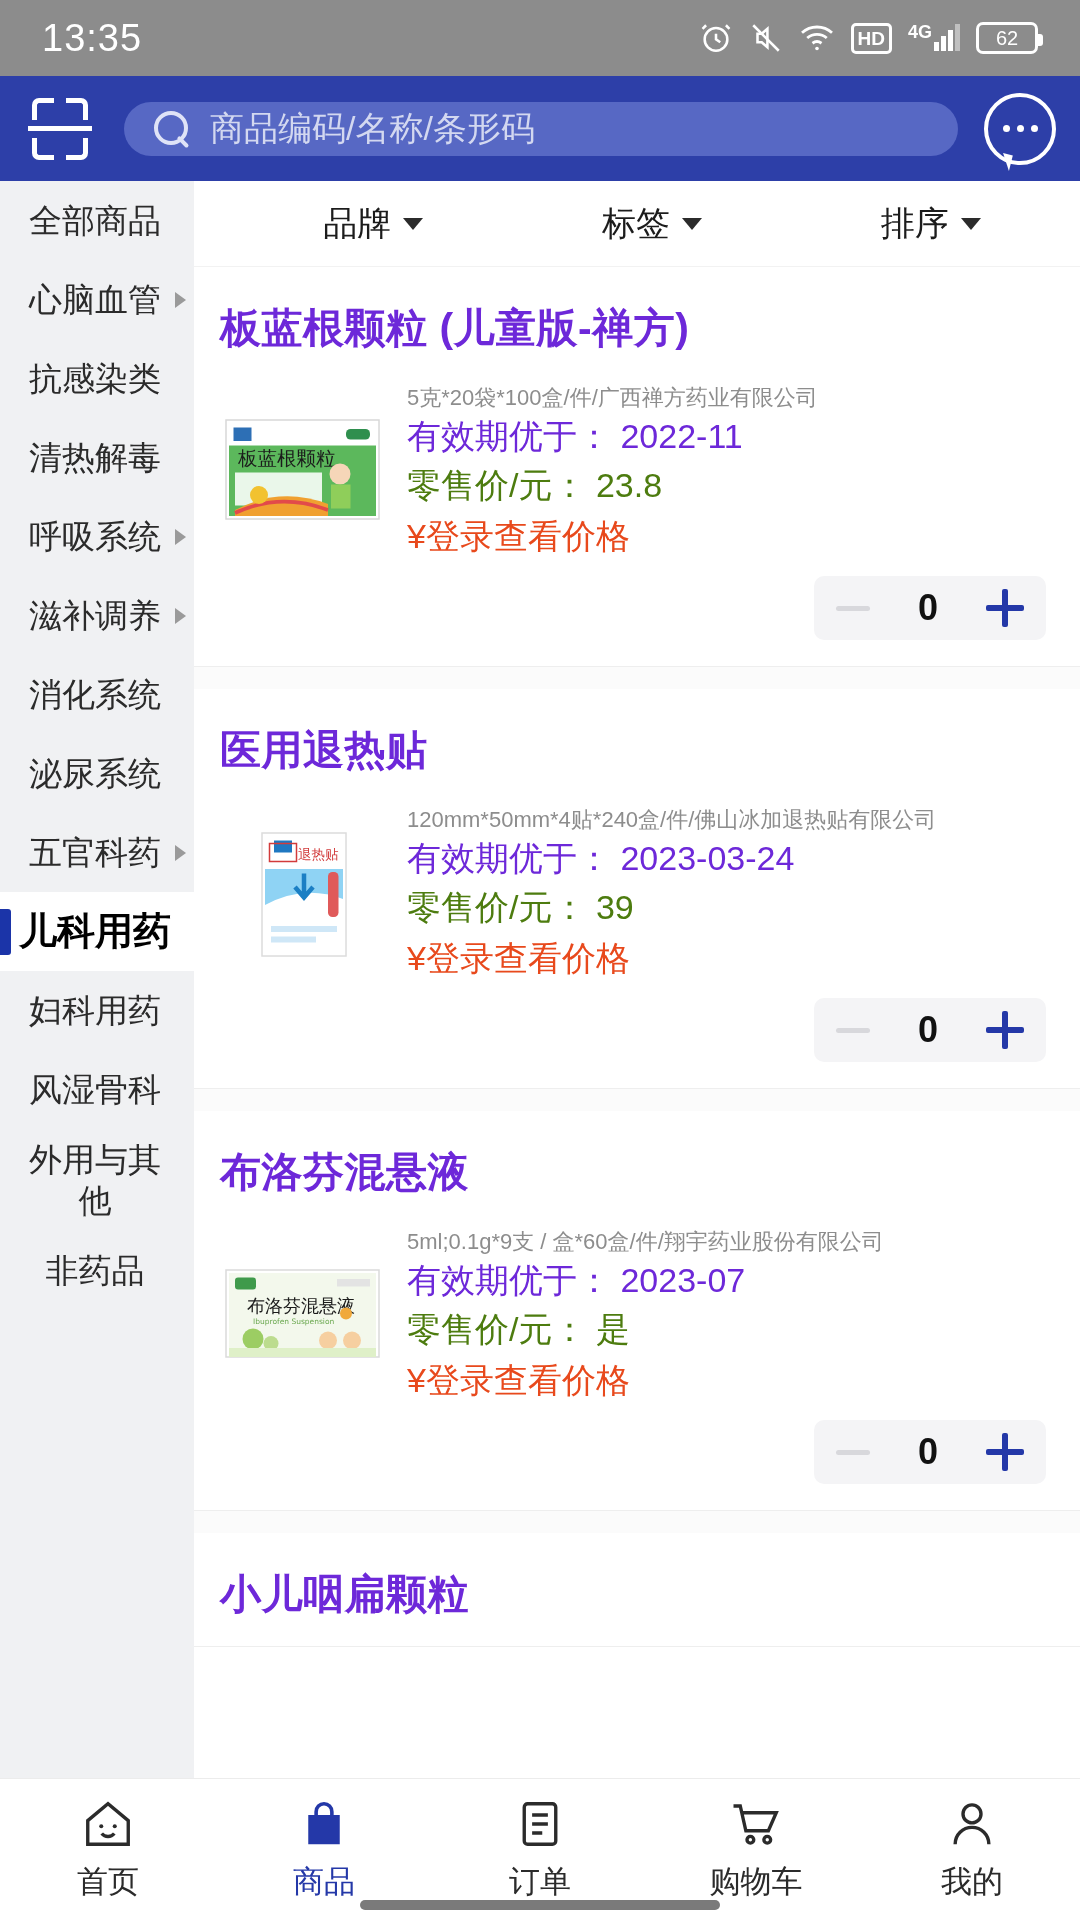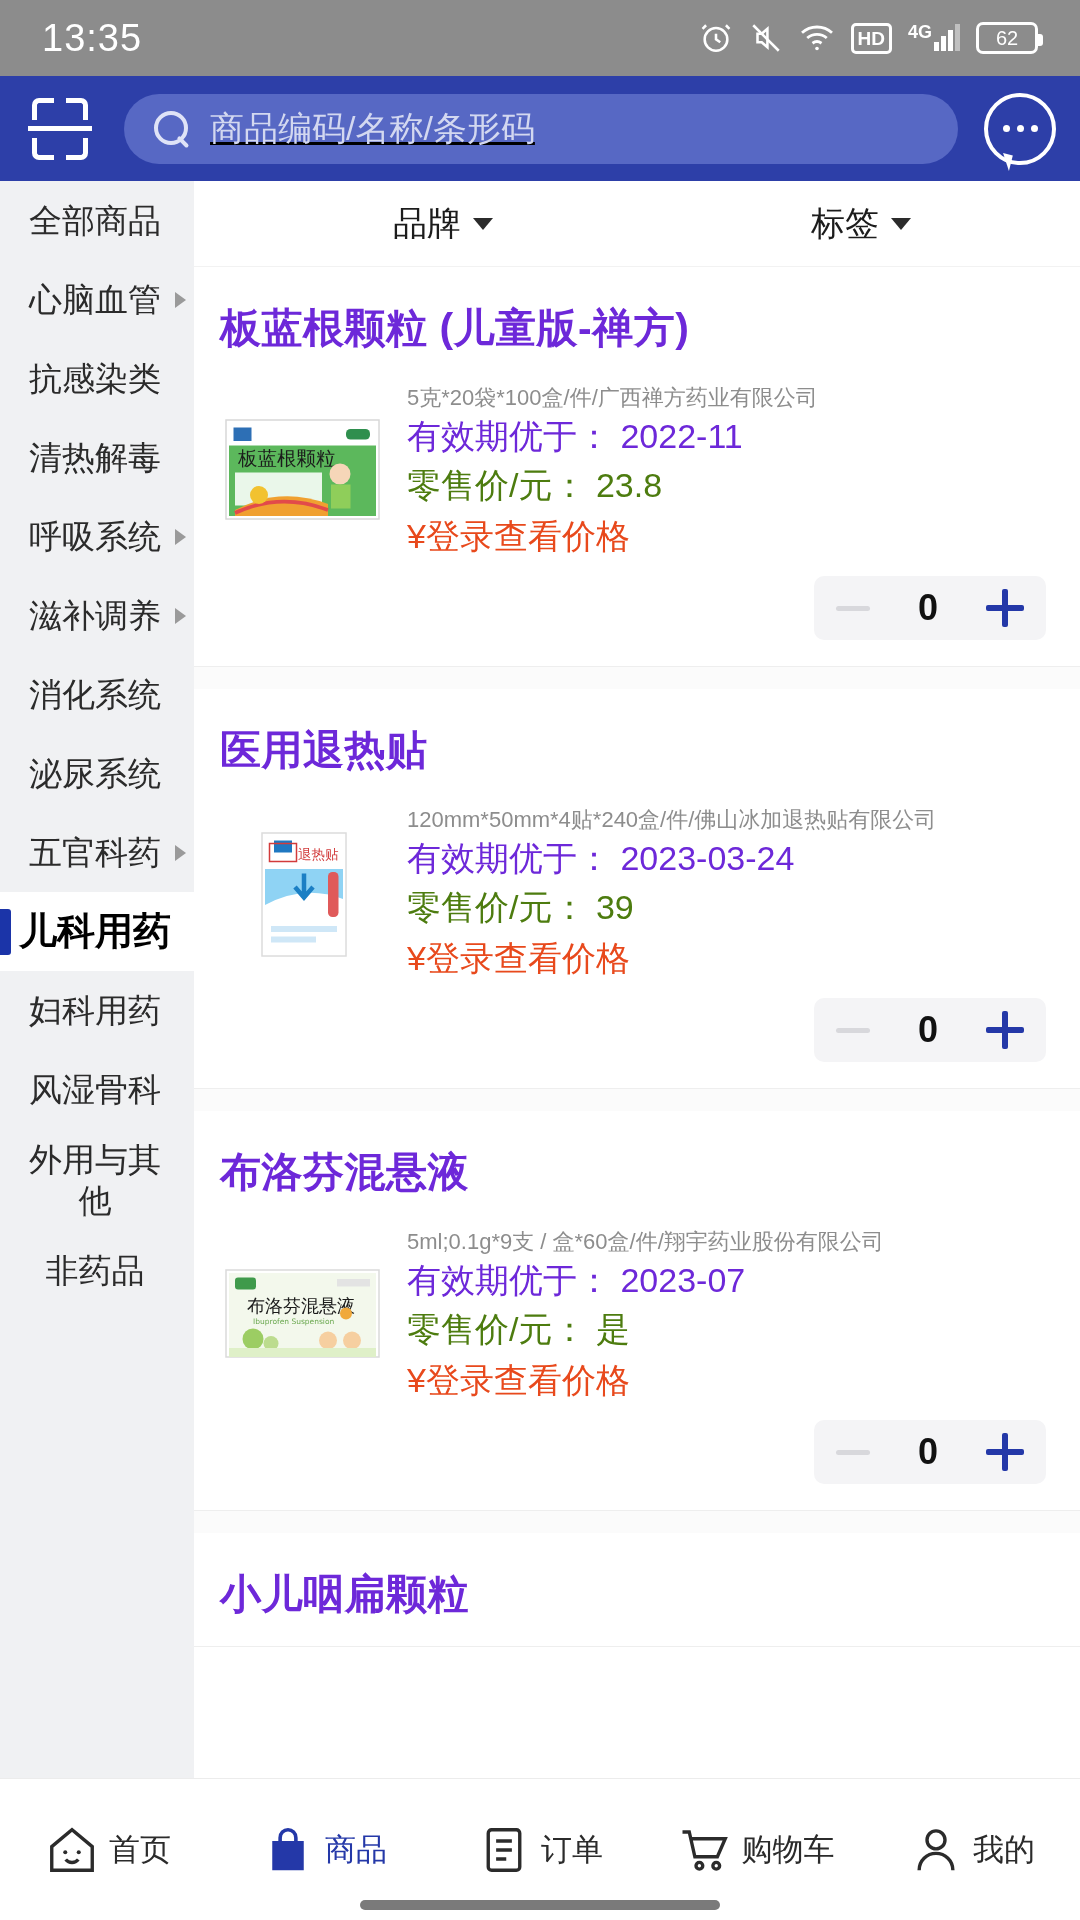--- a/index.html
+++ b/index.html
@@ -54,25 +54,24 @@
   }
   .scan-icon { width: 72px; height: 62px; flex: 0 0 auto; position: relative; }
   .scan-icon span { position: absolute; width: 22px; height: 22px; border: 5px solid #fff; }
   .scan-icon .tl { top: 0; left: 8px; border-right: 0; border-bottom: 0; border-radius: 7px 0 0 0; }
   .scan-icon .tr { top: 0; right: 8px; border-left: 0; border-bottom: 0; border-radius: 0 7px 0 0; }
   .scan-icon .bl { bottom: 0; left: 8px; border-right: 0; border-top: 0; border-radius: 0 0 0 7px; }
   .scan-icon .br { bottom: 0; right: 8px; border-left: 0; border-top: 0; border-radius: 0 0 7px 0; }
   .scan-icon .mid { top: 28px; left: 4px; right: 4px; width: auto; height: 0; border: 0; border-top: 5px solid #fff; }
 
   .searchbox {
-    flex: 1 1 auto; height: 70px;
+    flex: 1 1 auto; height: 54px;
     background: #5768c4; border-radius: 36px;
     display: flex; align-items: center; padding: 0 30px; gap: 20px;
     margin-left: 8px;
-    text-decoration: underline;
   }
   .search-glass { width: 36px; height: 36px; position: relative; flex: 0 0 auto; }
   .search-glass::before{
     content:""; position:absolute; left:0; top:0;
     width: 26px; height: 26px; border: 4px solid #dfe3f7; border-radius: 50%;
   }
   .search-glass::after{
     content:""; position:absolute; left:24px; top:24px;
     width: 14px; height: 4px; background:#dfe3f7; border-radius: 3px;
     transform: rotate(45deg); transform-origin: left center;
@@ -174,21 +173,21 @@
 
   .gap { height: 22px; background: #fbfbfb; }
 
   
   .tabbar {
     position: absolute; left: 0; bottom: 0; width: 100%; height: 142px;
     background: #ffffff; border-top: 1px solid #ececec;
     display: flex; align-items: center;
   }
   .tab {
-    flex: 1 1 0; display: flex; 
+    flex: 1 1 0; display: flex; flex-direction: column;
     align-items: center; justify-content: center; gap: 10px;
     font-size: 31px; color: #2b2b2b;
   }
   .tab.active { color: #2438a8; }
   .tab .ic { width: 54px; height: 54px; display:flex; align-items:center; justify-content:center; }
   .tab .ic svg { width: 54px; height: 54px; }
   .homebar {
     position: absolute; bottom: 10px; left: 50%; transform: translateX(-50%);
     width: 360px; height: 10px; background: #7a7a7a; border-radius: 6px;
   }
@@ -309,20 +308,24 @@
 
   <div class="listcol">
 
     <div class="filterbar">
       <div class="filter">
         <span>品牌</span>
         <span class="caret"></span>
       </div>
       <div class="filter">
         <span>标签</span>
+        <span class="caret"></span>
+      </div>
+      <div class="filter">
+        <span>排序</span>
         <span class="caret"></span>
       </div>
     </div>
 
     <div class="product">
       <div class="p-title">板蓝根颗粒 (儿童版-禅方)</div>
       <div class="p-body">
         <div class="p-thumb">
           <svg viewBox="0 0 110 88">
             <rect x="4" y="10" width="102" height="66" fill="#ffffff" stroke="#d8d8d8"></rect>

